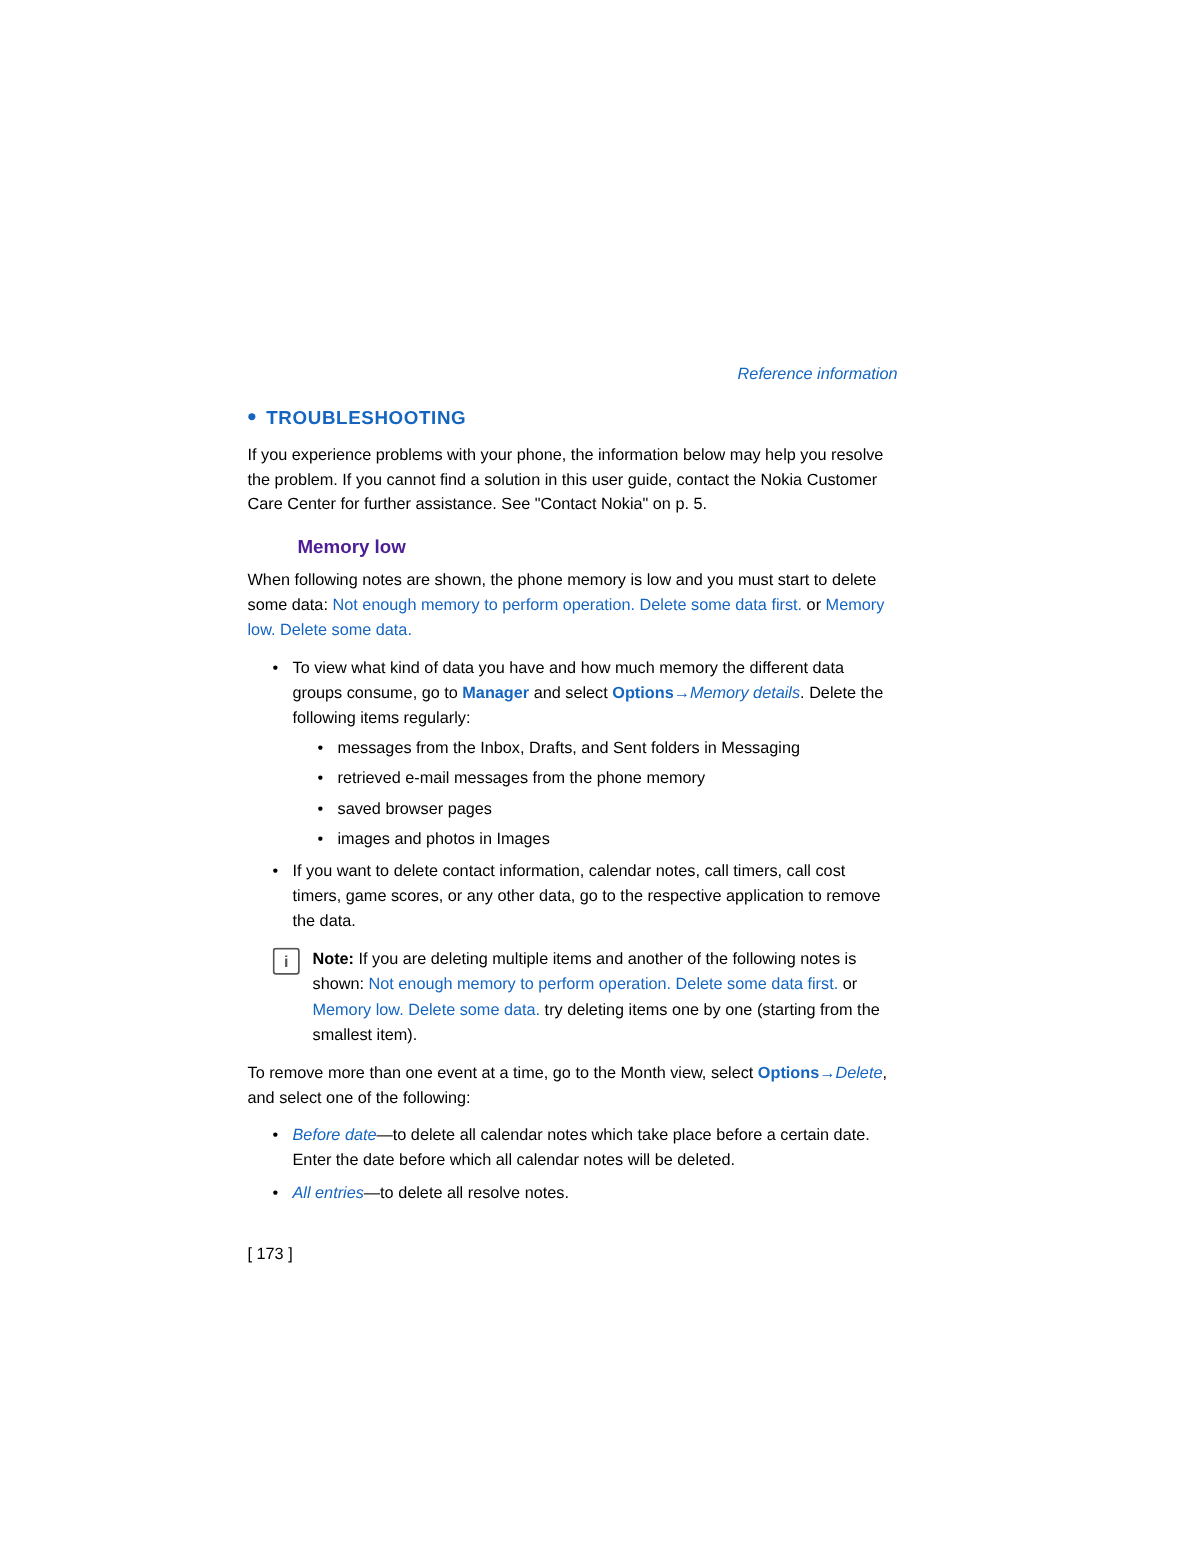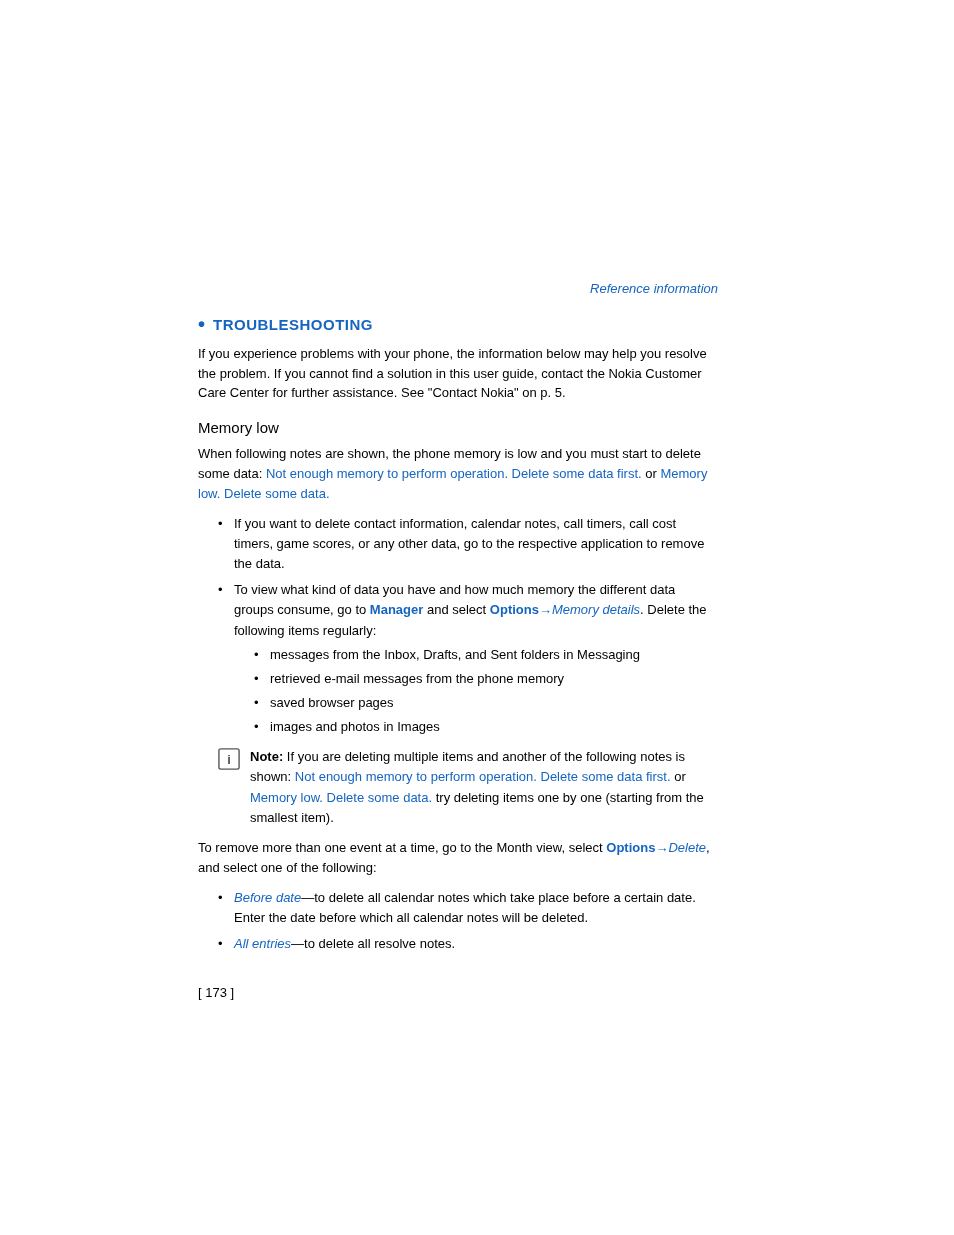--- a/index.html
+++ b/index.html
@@ -9,21 +9,21 @@
       font-family: Arial, Helvetica, sans-serif;
       font-size: 13px;
       color: #000000;
       width: 954px;
       min-height: 1235px;
     }
 
     .page {
       width: 916px;
       min-height: 1235px;
-      padding: 1px;
+      padding: 11px;
       position: relative;
     }
 
     .content-area {
       margin: 0 auto;
       padding: 280px 120px 60px 120px;
       max-width: 760px;
     }
 
     .reference-info {
@@ -59,25 +59,26 @@
 
     .intro-text {
       font-size: 13px;
       color: #000;
       line-height: 1.5;
       margin-bottom: 16px;
       margin-left: 0;
     }
 
     .subsection-title {
-      color: #000000;
+      color: #4c1d95;
       font-size: 15px;
-      font-weight: normal;
+      font-weight: bold;
       margin-bottom: 8px;
       margin-top: 4px;
+      margin-left: 40px;
     }
 
     .body-text {
       font-size: 13px;
       color: #000;
       line-height: 1.55;
       margin-bottom: 10px;
     }
 
     .blue-link {
@@ -189,38 +190,38 @@
     <p class="intro-text">If you experience problems with your phone, the information below may help you resolve the problem. If you cannot find a solution in this user guide, contact the Nokia Customer Care Center for further assistance. See "Contact Nokia" on p. 5.</p>
 
     <div>
       <div class="subsection-title">Memory low</div>
 
       <p class="body-text">
         <span>When following notes are shown, the phone memory is low and you must start to delete some data: </span><span class="blue-link">Not enough memory to perform operation. Delete some data first.</span><span> or </span><span class="blue-link">Memory low. Delete some data.</span>
       </p>
 
       <ul class="bullet-list">
-        <li>If you want to delete contact information, calendar notes, call timers, call cost timers, game scores, or any other data, go to the respective application to remove the data.</li>
         <li>
           <span>To view what kind of data you have and how much memory the different data groups consume, go to </span><span class="blue-bold">Manager</span><span> and select </span><span class="blue-bold">Options→</span><span class="blue-italic">Memory details</span><span>. Delete the following items regularly:</span>
           <ul class="sub-bullet-list">
             <li>
               <span>messages from the Inbox, Drafts, and Sent folders in Messaging</span>
             </li>
             <li>
               <span>retrieved e-mail messages from the phone memory</span>
             </li>
             <li>
               <span>saved browser pages</span>
             </li>
             <li>
               <span>images and photos in Images</span>
             </li>
           </ul>
         </li>
+        <li>If you want to delete contact information, calendar notes, call timers, call cost timers, game scores, or any other data, go to the respective application to remove the data.</li>
       </ul>
 
       <div class="note-box">
         <svg class="note-icon" viewBox="0 0 24 24" xmlns="http://www.w3.org/2000/svg">
           <rect x="1" y="1" width="22" height="22" rx="2" ry="2" fill="none" stroke="#555" stroke-width="1.5"></rect>
           <text x="12" y="17" text-anchor="middle" font-size="14" font-weight="bold" fill="#555" font-family="Arial">i</text>
         </svg>
         <div class="note-text">
           <span class="note-bold">Note:</span><span> If you are deleting multiple items and another of the following notes is shown: </span><span class="blue-link">Not enough memory to perform operation. Delete some data first.</span><span> or </span><span class="blue-link">Memory low. Delete some data.</span><span> try deleting items one by one (starting from the smallest item).</span>
         </div>

